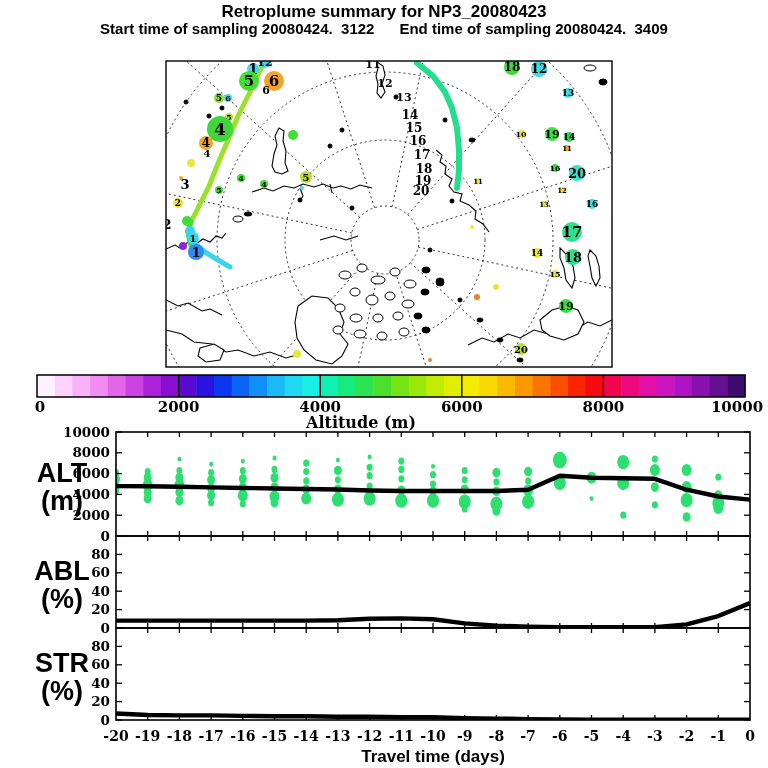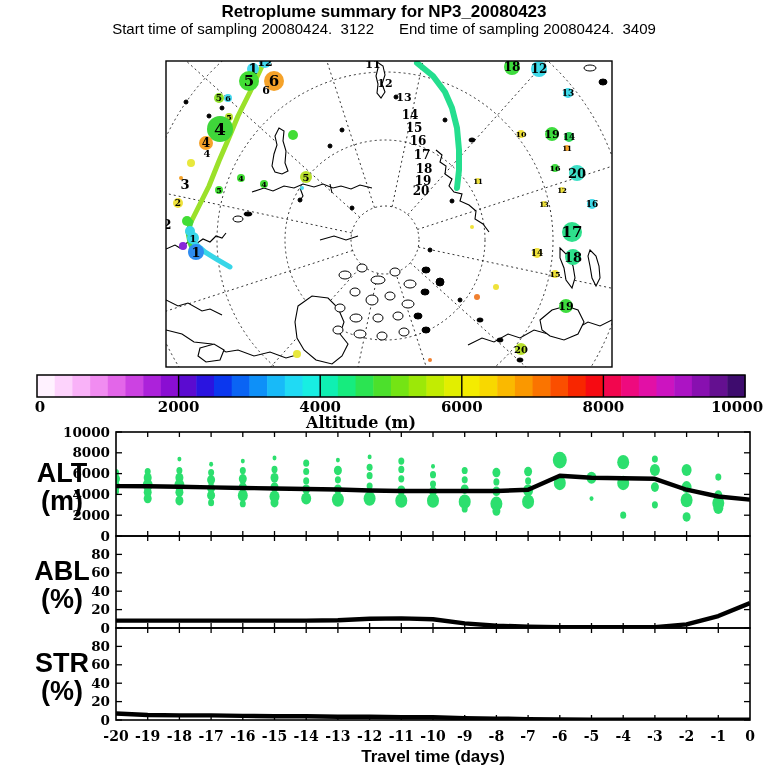--- a/index.html
+++ b/index.html
@@ -1,20 +1,20 @@
 <!DOCTYPE html>
 <html><head>
 <meta charset="utf-8">
 <style>
   html,body{margin:0;padding:0;background:#fff;}
   body{width:768px;height:768px;position:relative;overflow:hidden;
        font-family:"Liberation Sans",sans-serif;color:#000;}
   .titles{position:absolute;top:2px;left:0;width:768px;text-align:center;line-height:1.12;}
   .t1{font-size:17px;font-weight:bold;}
-  .t2{font-size:15px;font-weight:normal;white-space:pre;}
+  .t2{font-size:15px;font-weight:bold;white-space:pre;}
   .t3{font-size:14px;font-weight:bold;}
   svg{position:absolute;left:0;top:0;}
 </style>
 </head>
 <body>
 
 <div class="titles">
   <div class="t1">Retroplume summary for NP3_20080423</div>
   <div class="t2">Start time of sampling 20080424.  3122      End time of sampling 20080424.  3409</div>
 </div>

